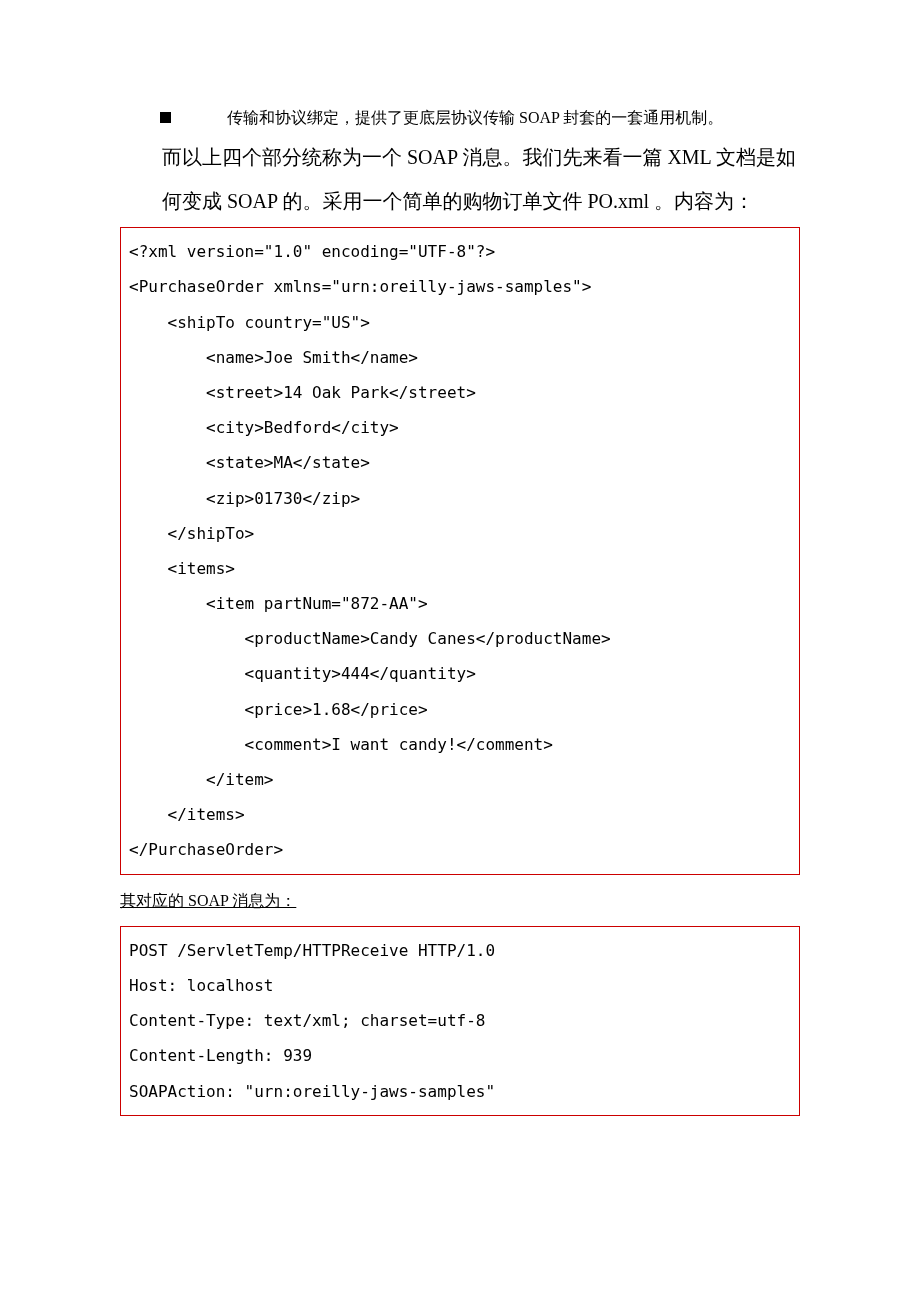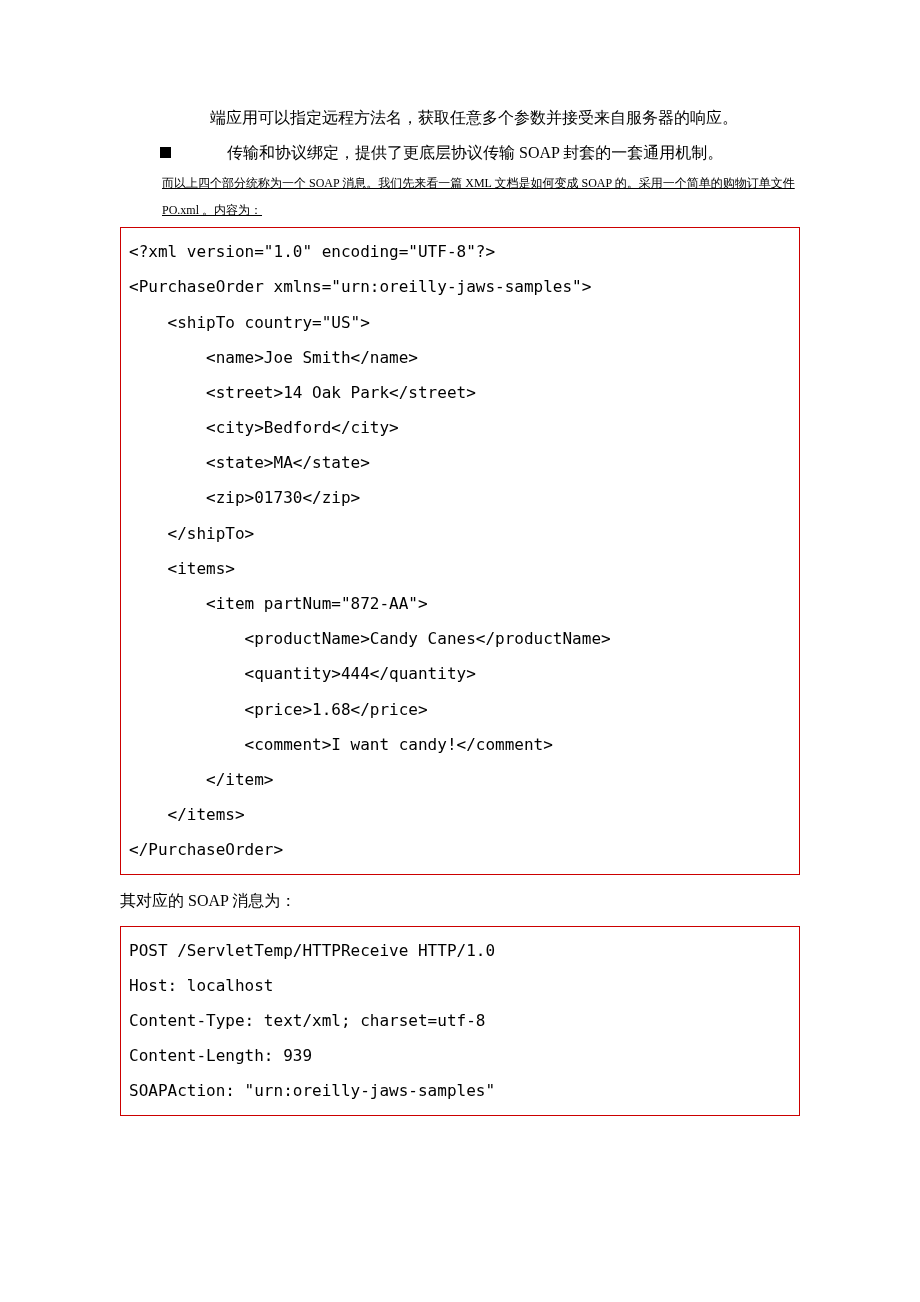--- a/index.html
+++ b/index.html
@@ -37,48 +37,47 @@
     margin-left: 40px;
     margin-top: 12px;
     flex-shrink: 0;
   }
   .bullet-text {
     font-size: 16px;
     line-height: 2.2;
     margin-left: 36px;
   }
   .body-para {
-    font-size: 12px;
+    font-size: 20px;
     line-height: 2.2;
     text-indent: 0;
     padding-left: 42px;
-    text-decoration: underline;
   }
   .codebox {
     border: 1px solid #cc0000;
     padding: 6px 8px;
     font-family: "SimSun", "NSimSun", monospace;
     font-size: 16px;
     line-height: 2.2;
     white-space: pre;
     margin: 4px 0;
     box-sizing: border-box;
   }
   .caption {
     font-size: 16px;
     line-height: 2.2;
     padding: 4px 0 4px 0;
+    text-decoration: underline;
   }
 </style>
 </head>
 <body>
 
 <div class="page">
 
-  <div class="para indent-first">端应用可以指定远程方法名，获取任意多个参数并接受来自服务器的响应。</div>
 
   <div class="bullet-line">
     <span class="bullet-square"></span>
     <span class="bullet-text">传输和协议绑定，提供了更底层协议传输 SOAP 封套的一套通用机制。</span>
   </div>
 
   <div class="para body-para">
     <span>而以上四个部分统称为一个 SOAP 消息。我们先来看一篇 XML 文档是如何变成 SOAP 的。采用一个简单的购物订单文件 PO.xml 。内容为：</span>
   </div>
 

